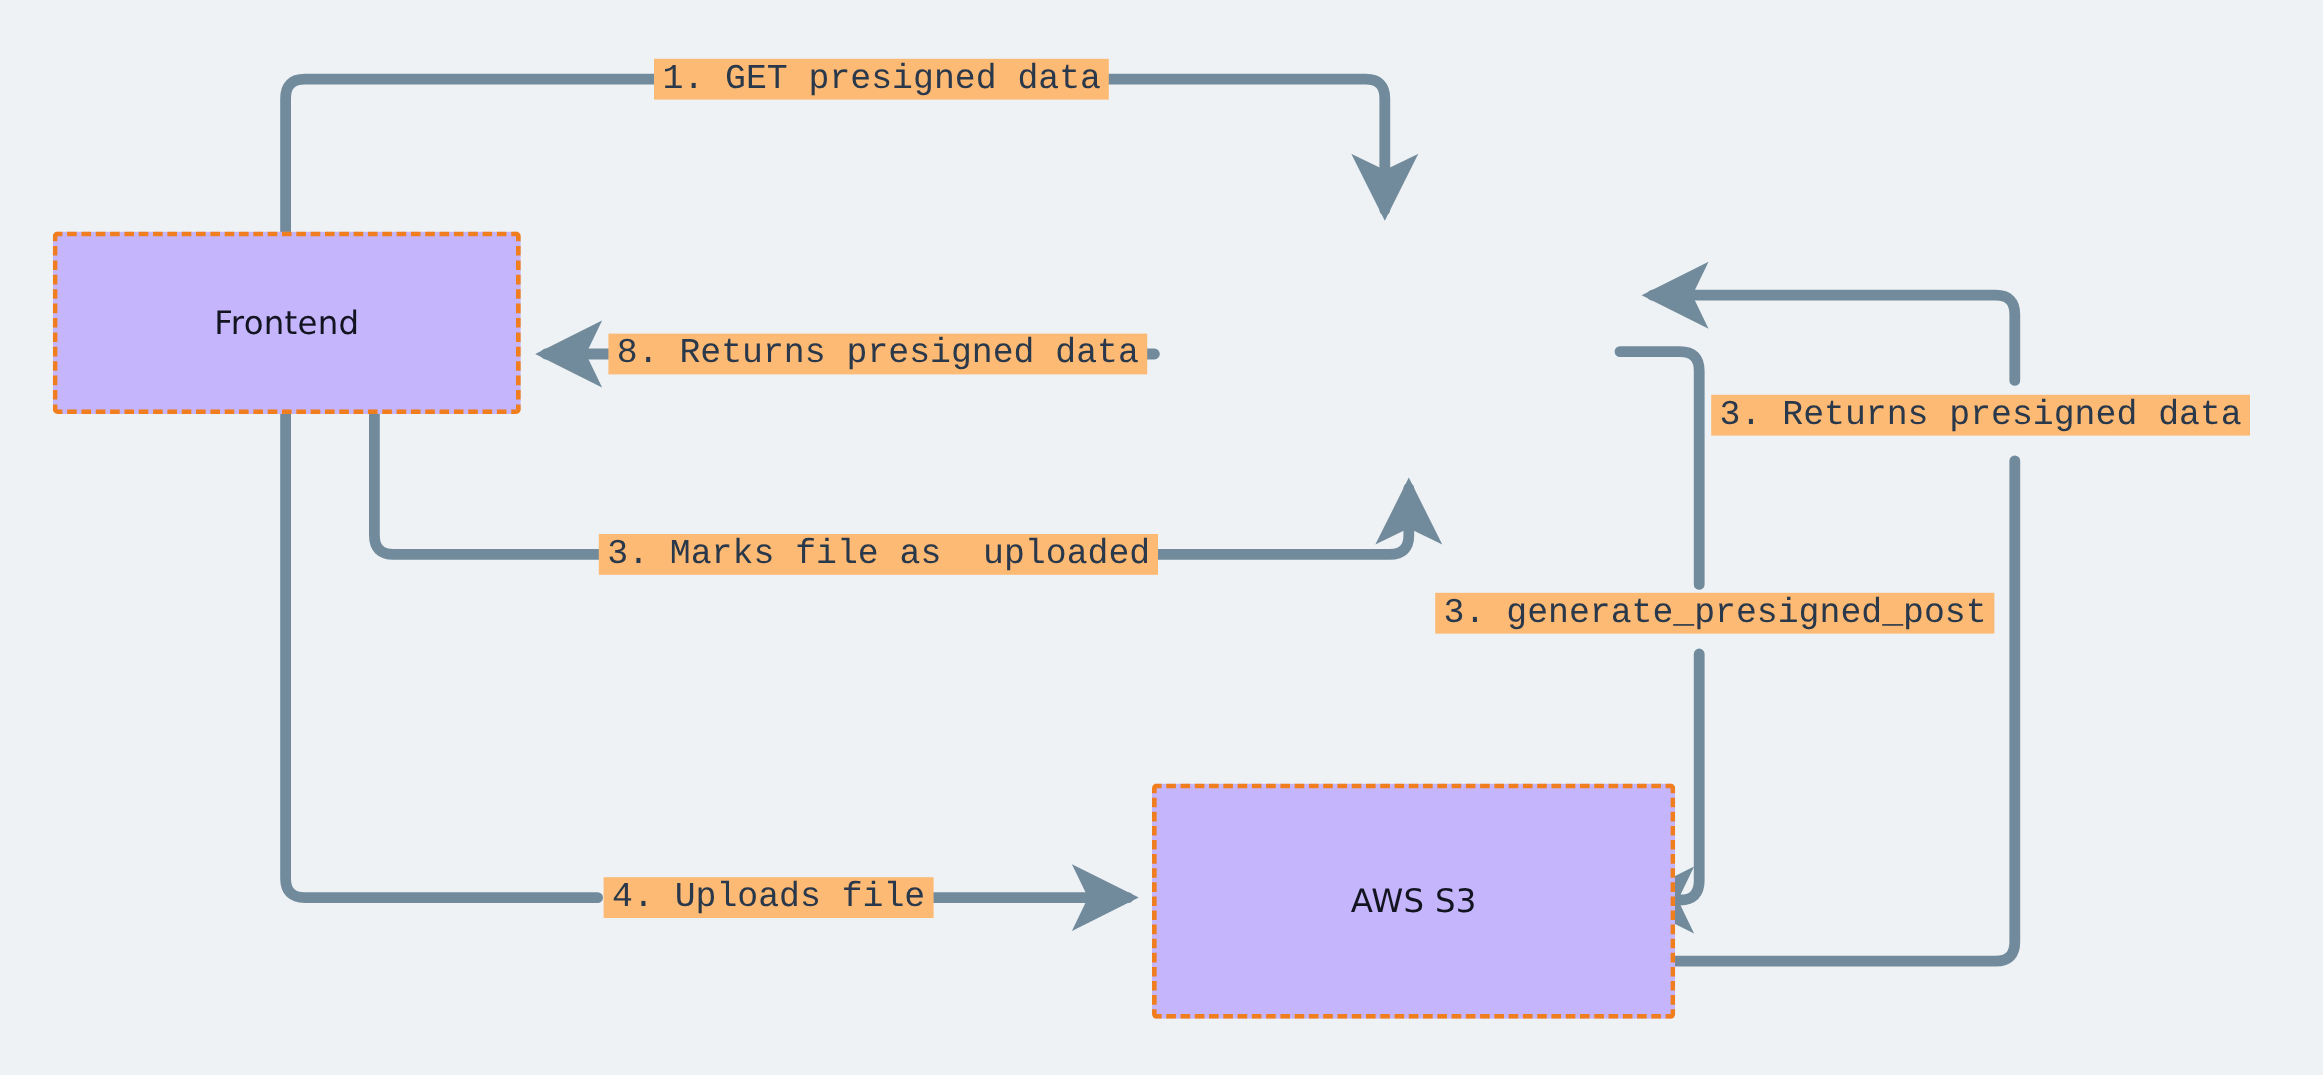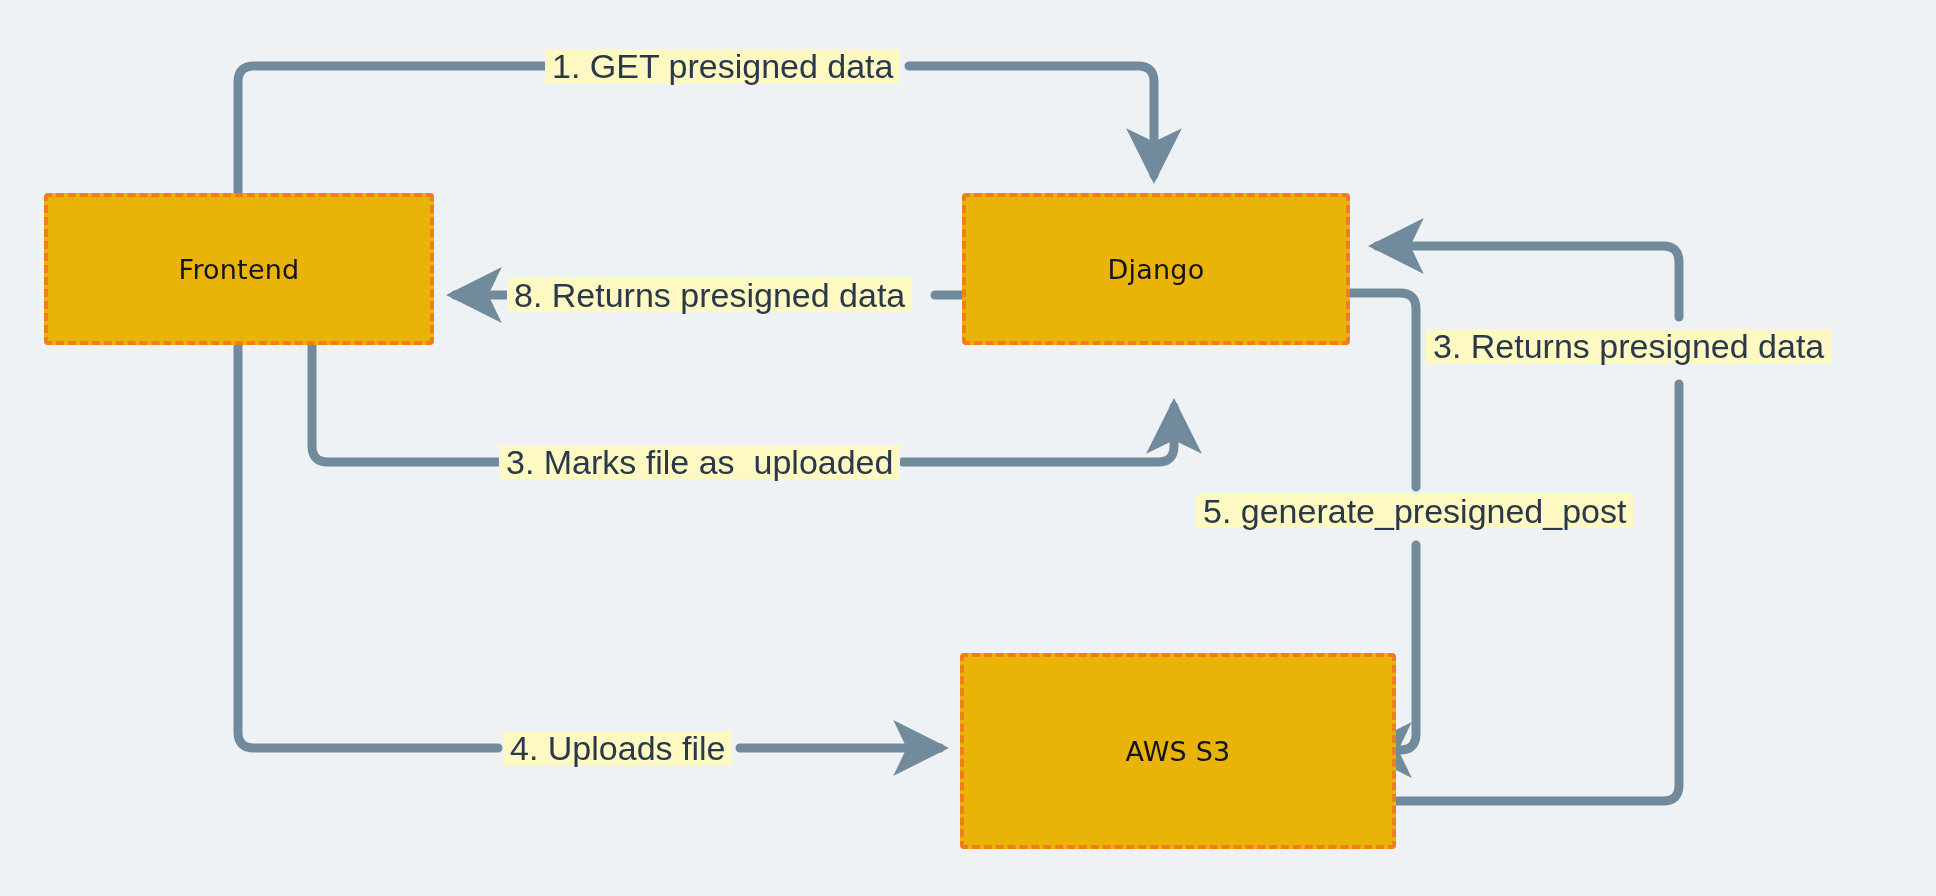--- a/index.html
+++ b/index.html
@@ -25,41 +25,41 @@
   .diagram-svg {
     position: absolute;
     top: 0;
     left: 0;
     width: 1936px;
     height: 896px;
   }
   .node-box {
     position: absolute;
     box-sizing: border-box;
-    background: #eab308;
+    background: #c4b5fd;
     border: 4px dashed #f07d1e;
     border-radius: 4px;
     display: flex;
     align-items: center;
     justify-content: center;
   }
   .node-label {
     font-size: 27px;
     color: #121420;
     letter-spacing: 0.2px;
     font-family: "DejaVu Sans", "Liberation Sans", sans-serif;
     white-space: pre;
   }
   .edge-label {
     position: absolute;
-    font-size: 34px;
+    font-size: 29px;
     color: #29384a;
     white-space: pre;
-    font-family: Liberation Sans, sans-serif;
-    background: #fef9c3;
+    font-family: Liberation Mono, monospace;
+    background: #fdba74;
     line-height: 34px;
     padding: 0 7px;
   }
 </style>
 </head>
 <body>
 
 <div id="canvas">
 
   <svg class="diagram-svg" viewBox="0 0 1936 896">
@@ -89,31 +89,28 @@
       <path d="M 238 345 L 238 732 Q 238 748 254 748 L 498 748"></path>
       <path d="M 740 748 L 940 748" marker-end="url(#arrowhead)"></path>
 
     </g>
   </svg>
 
   <div class="node-box" id="node-frontend" style="left:44px; top:193px; width:390px; height:152px;">
     <span class="node-label">Frontend</span>
   </div>
 
-  <div class="node-box" id="node-django" style="left:962px; top:193px; width:388px; height:152px;">
-    <span class="node-label">Django</span>
-  </div>
 
   <div class="node-box" id="node-aws-s3" style="left:960px; top:653px; width:436px; height:196px;">
     <span class="node-label">AWS S3</span>
   </div>
 
   <div class="edge-label" style="left:545px; top:49px;">1. GET presigned data</div>
 
-  <div class="edge-label" style="left:1196px; top:494px;">5. generate_presigned_post</div>
+  <div class="edge-label" style="left:1196px; top:494px;">3. generate_presigned_post</div>
 
   <div class="edge-label" style="left:1426px; top:329px;">3. Returns presigned data</div>
 
   <div class="edge-label" style="left:507px; top:278px;">8. Returns presigned data</div>
 
   <div class="edge-label" style="left:503px; top:731px;">4. Uploads file</div>
 
   <div class="edge-label" style="left:499px; top:445px;">3. Marks file as  uploaded</div>
 
 </div>

